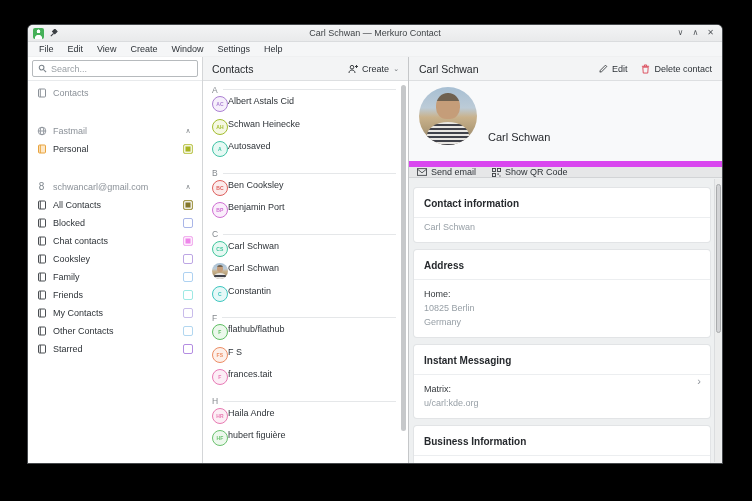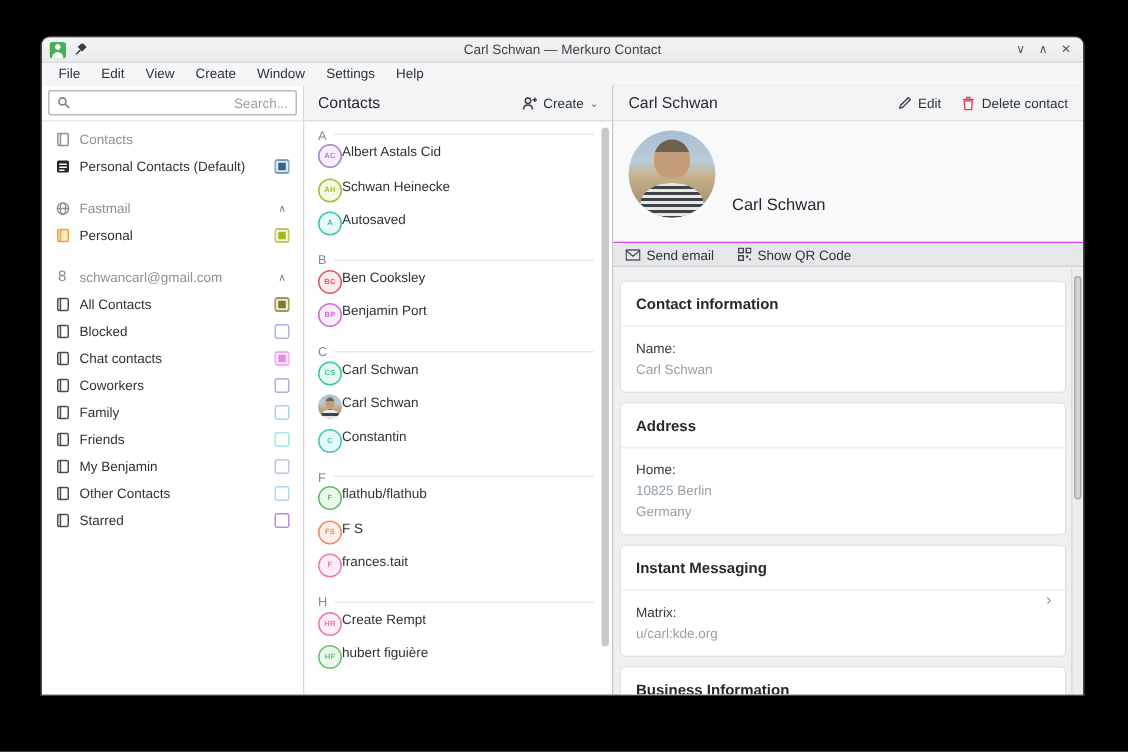--- a/index.html
+++ b/index.html
@@ -32,25 +32,25 @@
   .main { position:absolute; top:32px; bottom:0; left:0; right:0; display:flex; }
 
   
   .sidebar { width:175px; background:#fff; border-right:1px solid #d4d6d8;
     display:flex; flex-direction:column; }
   .sidebar-header { height:24px; border-bottom:1px solid #e8eaec; display:flex;
     align-items:center; padding:0 4px; flex:0 0 auto; }
   .search-box { flex:1; height:17px; border:1px solid #b6babd; border-radius:2px;
     background:#fff; display:flex; align-items:center; padding:0 5px; gap:4px; }
   .search-box input { border:none; outline:none; flex:1; font-size:9px; width:100%;
-    font-family:"Liberation Sans",sans-serif; color:#2e3338; background:transparent;text-align:right; }
+    font-family:"Liberation Sans",sans-serif; color:#2e3338; background:transparent; }
   .search-box input::placeholder { color:#9aa0a5; }
   .sidebar-list { flex:1; padding:2px 7px 0 6px; overflow:hidden; }
   .s-row { height:18px; display:flex; align-items:center; gap:6px; padding:0 2px; }
-  .s-row.section { margin-top:10px; }
+  .s-row.section { margin-top:20px; }
   .s-row.section:first-child { margin-top:1px; }
   .s-label { font-size:9px; color:#2e3338; flex:1; white-space:nowrap; overflow:hidden; }
   .section .s-label { color:#8b9198; }
   .s-check { width:10px; height:10px; border:1px solid; border-radius:2px; flex:0 0 auto;
     background:#fff; box-shadow:inset 0 0 0 1.5px rgba(255,255,255,.85); }
   .s-chevron { width:10px; text-align:center; font-size:7px; color:#7d8287; flex:0 0 auto; }
   .s-icon { width:11px; height:11px; display:flex; align-items:center; justify-content:center;
     flex:0 0 auto; }
   .g8 { font-size:10px; color:#7d858c; line-height:10px; }
 
@@ -88,21 +88,21 @@
     border-radius:50% 50% 0 0; }
 
   
   .detail { flex:1; background:#eef0f1; display:flex; flex-direction:column; position:relative; }
   .detail .panel-header { gap:14px; padding:0 10px; }
   .hdr-btn { display:flex; align-items:center; gap:4px; font-size:9px; color:#2e3338; }
   .hero { height:80px; background:#f8f9fa; position:relative; flex:0 0 auto; }
   .hero-avatar { position:absolute; left:10px; top:6px; width:58px; height:58px;
     border-radius:50%; }
   .hero-name { position:absolute; left:79px; top:50px; font-size:11px; color:#26292d; }
-  .actions { height:17px; background:#e6e7e8; border-top:1px solid #d946ef;
+  .actions { height:17px; background:#e6e7e8; border-top:6px solid #d946ef;
     border-bottom:1px solid #d2d4d6; display:flex; align-items:center; padding:0 8px;
     gap:16px; flex:0 0 auto; }
   .action-btn { display:flex; align-items:center; gap:4px; font-size:9px; color:#2e3338; }
   .detail-scroll { flex:1; overflow:hidden; padding:10px 12px 0 5px; display:flex;
     flex-direction:column; gap:8px; }
   .card { background:#fff; border-radius:3px; box-shadow:0 0 0 1px #e2e4e6;
     padding:8px 10px 10px; position:relative; flex:0 0 auto; }
   .card-title { font-size:10px; font-weight:bold; color:#26292d; padding:2px 10px 8px;
     margin:0 -10px; border-bottom:1px solid #eceef0; }
   .f-label { font-size:9px; color:#33373b; margin-top:9px; }
@@ -168,32 +168,20 @@
         <div class="s-row section">
           <span class="s-icon">
             <svg width="10" height="10" viewBox="0 0 10 10" fill="none" stroke="#8b9198" stroke-width="1">
                 <rect x="1.5" y="1" width="7" height="8" rx="1"></rect>
                 <line x1="3.3" y1="1" x2="3.3" y2="9"></line>
               </svg>
           </span>
           <span class="s-label">Contacts</span>
         </div>
 
-        <div class="s-row">
-          <span class="s-icon">
-            <svg width="10" height="10" viewBox="0 0 10 10">
-                <rect x="1" y="1" width="8" height="8" rx="1" fill="#26292c"></rect>
-                <line x1="2.5" y1="3.5" x2="7.5" y2="3.5" stroke="#fff" stroke-width="0.9"></line>
-                <line x1="2.5" y1="5.5" x2="7.5" y2="5.5" stroke="#fff" stroke-width="0.9"></line>
-                <line x1="2.5" y1="7.5" x2="6" y2="7.5" stroke="#fff" stroke-width="0.9"></line>
-              </svg>
-          </span>
-          <span class="s-label">Personal Contacts (Default)</span>
-          <span class="s-check" style="border-color: rgb(142, 166, 192); background: rgb(51, 101, 142);"></span>
-        </div>
 
         <div class="s-row section">
           <span class="s-icon">
             <svg width="10" height="10" viewBox="0 0 10 10" fill="none" stroke="#8b9198" stroke-width="0.9">
                 <circle cx="5" cy="5" r="3.8"></circle>
                 <ellipse cx="5" cy="5" rx="1.8" ry="3.8"></ellipse>
                 <line x1="1.2" y1="5" x2="8.8" y2="5"></line>
               </svg>
           </span>
           <span class="s-label">Fastmail</span>
@@ -252,21 +240,21 @@
           <span class="s-check" style="border-color: rgb(242, 178, 239); background: rgb(238, 134, 234);"></span>
         </div>
 
         <div class="s-row">
           <span class="s-icon">
             <svg width="10" height="10" viewBox="0 0 10 10" fill="none" stroke="#4a4e52" stroke-width="1">
                 <rect x="1.5" y="1" width="7" height="8" rx="1"></rect>
                 <line x1="3.3" y1="1" x2="3.3" y2="9"></line>
               </svg>
           </span>
-          <span class="s-label">Coworkers</span>
+          <span class="s-label">Cooksley</span>
           <span class="s-check" style="border-color: rgb(189, 166, 228);"></span>
         </div>
 
         <div class="s-row">
           <span class="s-icon">
             <svg width="10" height="10" viewBox="0 0 10 10" fill="none" stroke="#4a4e52" stroke-width="1">
                 <rect x="1.5" y="1" width="7" height="8" rx="1"></rect>
                 <line x1="3.3" y1="1" x2="3.3" y2="9"></line>
               </svg>
           </span>
@@ -285,21 +273,21 @@
           <span class="s-check" style="border-color: rgb(159, 233, 228);"></span>
         </div>
 
         <div class="s-row">
           <span class="s-icon">
             <svg width="10" height="10" viewBox="0 0 10 10" fill="none" stroke="#4a4e52" stroke-width="1">
                 <rect x="1.5" y="1" width="7" height="8" rx="1"></rect>
                 <line x1="3.3" y1="1" x2="3.3" y2="9"></line>
               </svg>
           </span>
-          <span class="s-label">My Benjamin</span>
+          <span class="s-label">My Contacts</span>
           <span class="s-check" style="border-color: rgb(201, 188, 235);"></span>
         </div>
 
         <div class="s-row">
           <span class="s-icon">
             <svg width="10" height="10" viewBox="0 0 10 10" fill="none" stroke="#4a4e52" stroke-width="1">
                 <rect x="1.5" y="1" width="7" height="8" rx="1"></rect>
                 <line x1="3.3" y1="1" x2="3.3" y2="9"></line>
               </svg>
           </span>
@@ -403,21 +391,21 @@
           <span class="avatar" style="color: rgb(232, 122, 182); border-color: rgb(232, 122, 182); background: rgb(252, 238, 246);">F</span>
           <span class="c-name">frances.tait</span>
         </div>
 
         <div class="group-hdr">
           <span class="g-letter">H</span>
             <span class="g-line"></span>
         </div>
         <div class="c-row">
           <span class="avatar" style="color: rgb(232, 122, 178); border-color: rgb(232, 122, 178); background: rgb(252, 238, 245);">HR</span>
-          <span class="c-name">Create Rempt</span>
+          <span class="c-name">Haila Andre</span>
         </div>
         <div class="c-row">
           <span class="avatar" style="color: rgb(106, 193, 110); border-color: rgb(106, 193, 110); background: rgb(237, 248, 237);">HF</span>
           <span class="c-name">hubert figuière</span>
         </div>
 
       </div>
       <div class="vscroll-thumb"></div>
     </div>
 
@@ -469,21 +457,20 @@
               </svg>
           </span>
           <span>Show QR Code</span>
         </span>
       </div>
 
       <div class="detail-scroll">
 
         <div class="card">
           <div class="card-title">Contact information</div>
-          <div class="f-label">Name:</div>
           <div class="f-value">Carl Schwan</div>
         </div>
 
         <div class="card">
           <div class="card-title">Address</div>
           <div class="f-label">Home:</div>
           <div class="f-value">10825 Berlin</div>
           <div class="f-value">Germany</div>
         </div>
 

